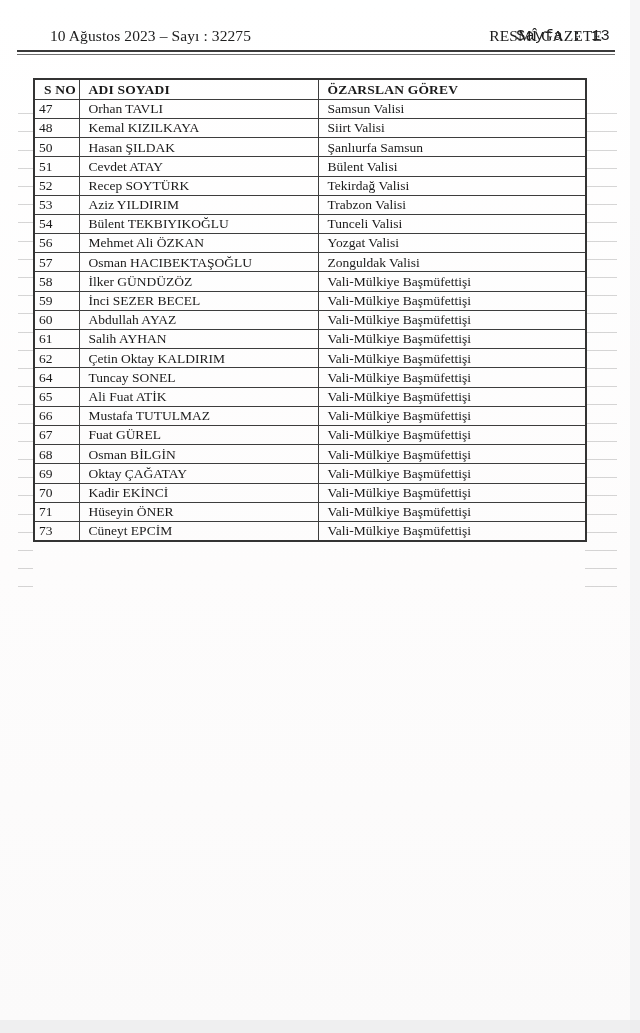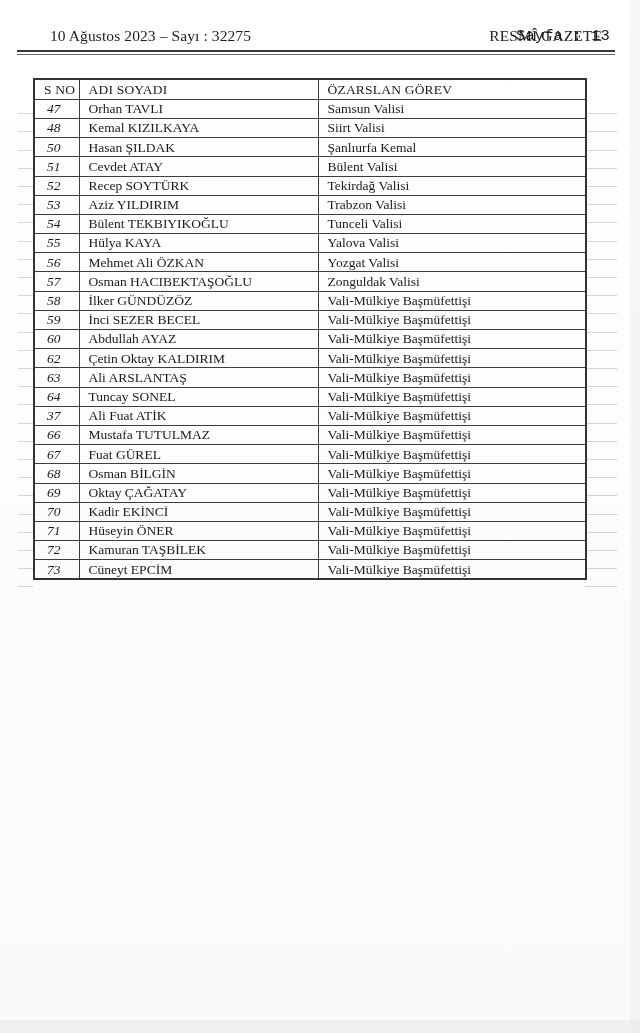--- a/index.html
+++ b/index.html
@@ -89,25 +89,25 @@
     font-size: 13.5px;
     line-height: 1;
     vertical-align: middle;
     white-space: nowrap;
     overflow: hidden;
     text-align: left;
     color: #1a1a1a;
   }
   table, .table-wrap table { border: 2px solid #333333; }
   th {
-    font-weight: normal;
+    font-weight: bold;
     height: 18.8px;
     letter-spacing: .2px;
   }
-  td.no-cell { padding-left: 12px; font-style: italic; }
+  td.no-cell { padding-left: 4px; }
 </style>
 </head>
 <body>
 
 <div class="scan-page"></div>
 <div class="edge-right"></div>
 <div class="edge-bottom"></div>
 
 <div class="page-header">
   <span class="ph-left">10 Ağustos 2023 – Sayı : 32275</span>
@@ -140,21 +140,21 @@
     <td>Samsun Valisi</td>
   </tr>
         <tr>
     <td class="no-cell">48</td>
     <td>Kemal KIZILKAYA</td>
     <td>Siirt Valisi</td>
   </tr>
         <tr>
     <td class="no-cell">50</td>
     <td>Hasan ŞILDAK</td>
-    <td>Şanlıurfa Kemal</td>
+    <td>Şanlıurfa Samsun</td>
   </tr>
         <tr>
     <td class="no-cell">51</td>
     <td>Cevdet ATAY</td>
     <td>Bülent Valisi</td>
   </tr>
         <tr>
     <td class="no-cell">52</td>
     <td>Recep SOYTÜRK</td>
     <td>Tekirdağ Valisi</td>
@@ -163,25 +163,20 @@
     <td class="no-cell">53</td>
     <td>Aziz YILDIRIM</td>
     <td>Trabzon Valisi</td>
   </tr>
         <tr>
     <td class="no-cell">54</td>
     <td>Bülent TEKBIYIKOĞLU</td>
     <td>Tunceli Valisi</td>
   </tr>
         <tr>
-    <td class="no-cell">55</td>
-    <td>Hülya KAYA</td>
-    <td>Yalova Valisi</td>
-  </tr>
-        <tr>
     <td class="no-cell">56</td>
     <td>Mehmet Ali ÖZKAN</td>
     <td>Yozgat Valisi</td>
   </tr>
         <tr>
     <td class="no-cell">57</td>
     <td>Osman HACIBEKTAŞOĞLU</td>
     <td>Zonguldak Valisi</td>
   </tr>
         <tr>
@@ -193,36 +188,36 @@
     <td class="no-cell">59</td>
     <td>İnci SEZER BECEL</td>
     <td>Vali-Mülkiye Başmüfettişi</td>
   </tr>
         <tr>
     <td class="no-cell">60</td>
     <td>Abdullah AYAZ</td>
     <td>Vali-Mülkiye Başmüfettişi</td>
   </tr>
         <tr>
+    <td class="no-cell">61</td>
+    <td>Salih AYHAN</td>
+    <td>Vali-Mülkiye Başmüfettişi</td>
+  </tr>
+        <tr>
     <td class="no-cell">62</td>
     <td>Çetin Oktay KALDIRIM</td>
     <td>Vali-Mülkiye Başmüfettişi</td>
   </tr>
         <tr>
-    <td class="no-cell">63</td>
-    <td>Ali ARSLANTAŞ</td>
-    <td>Vali-Mülkiye Başmüfettişi</td>
-  </tr>
-        <tr>
     <td class="no-cell">64</td>
     <td>Tuncay SONEL</td>
     <td>Vali-Mülkiye Başmüfettişi</td>
   </tr>
         <tr>
-    <td class="no-cell">37</td>
+    <td class="no-cell">65</td>
     <td>Ali Fuat ATİK</td>
     <td>Vali-Mülkiye Başmüfettişi</td>
   </tr>
         <tr>
     <td class="no-cell">66</td>
     <td>Mustafa TUTULMAZ</td>
     <td>Vali-Mülkiye Başmüfettişi</td>
   </tr>
         <tr>
     <td class="no-cell">67</td>
@@ -240,25 +235,20 @@
     <td>Vali-Mülkiye Başmüfettişi</td>
   </tr>
         <tr>
     <td class="no-cell">70</td>
     <td>Kadir EKİNCİ</td>
     <td>Vali-Mülkiye Başmüfettişi</td>
   </tr>
         <tr>
     <td class="no-cell">71</td>
     <td>Hüseyin ÖNER</td>
-    <td>Vali-Mülkiye Başmüfettişi</td>
-  </tr>
-        <tr>
-    <td class="no-cell">72</td>
-    <td>Kamuran TAŞBİLEK</td>
     <td>Vali-Mülkiye Başmüfettişi</td>
   </tr>
         <tr>
     <td class="no-cell">73</td>
     <td>Cüneyt EPCİM</td>
     <td>Vali-Mülkiye Başmüfettişi</td>
   </tr>
       </tbody>
   </table>
 </div>

